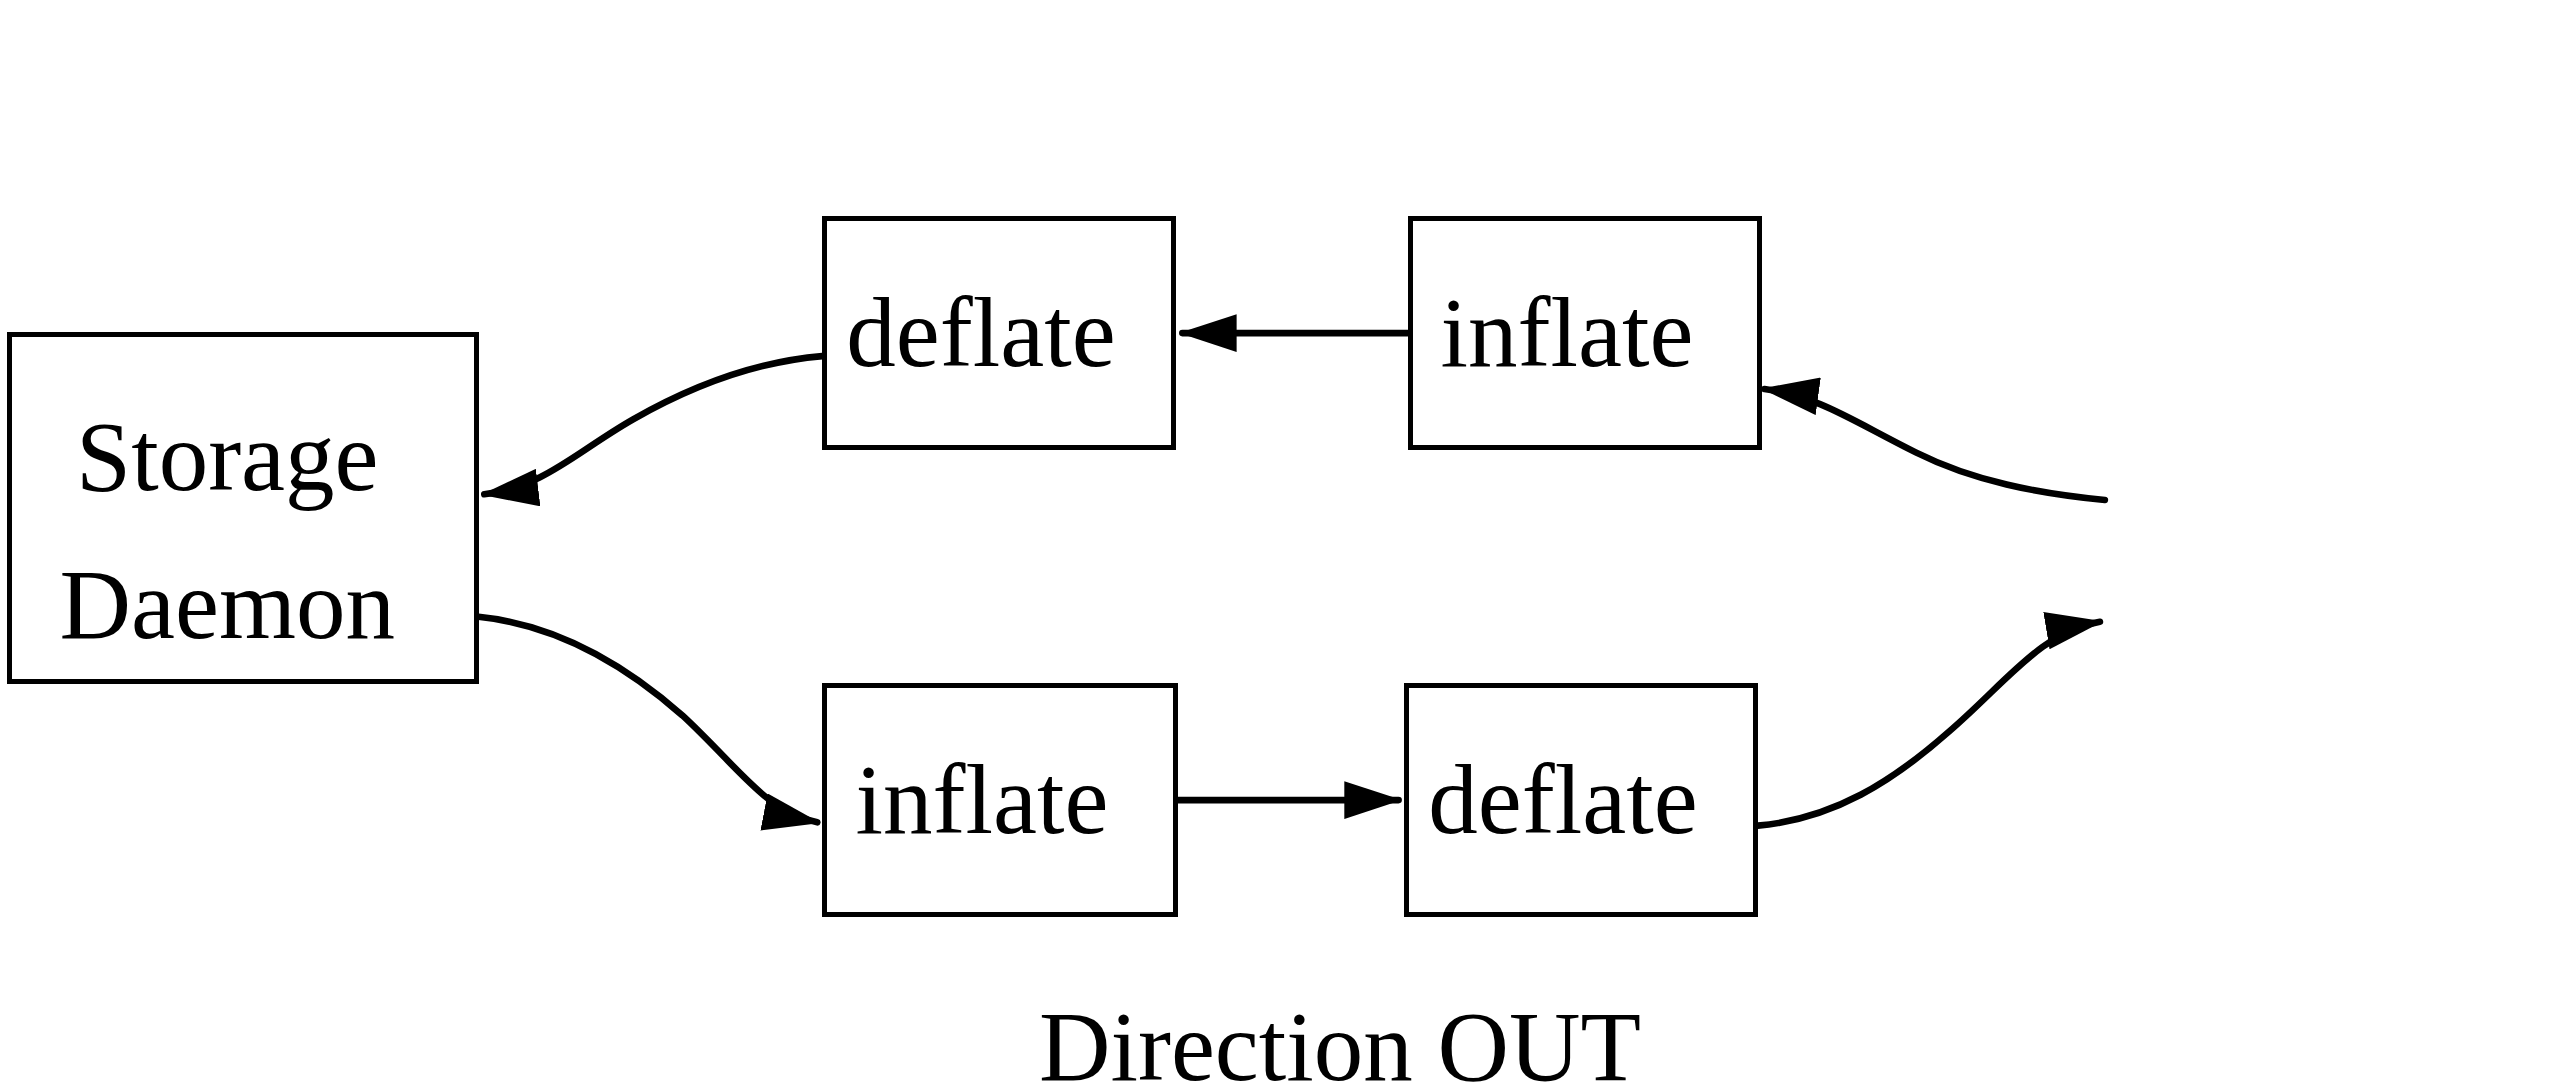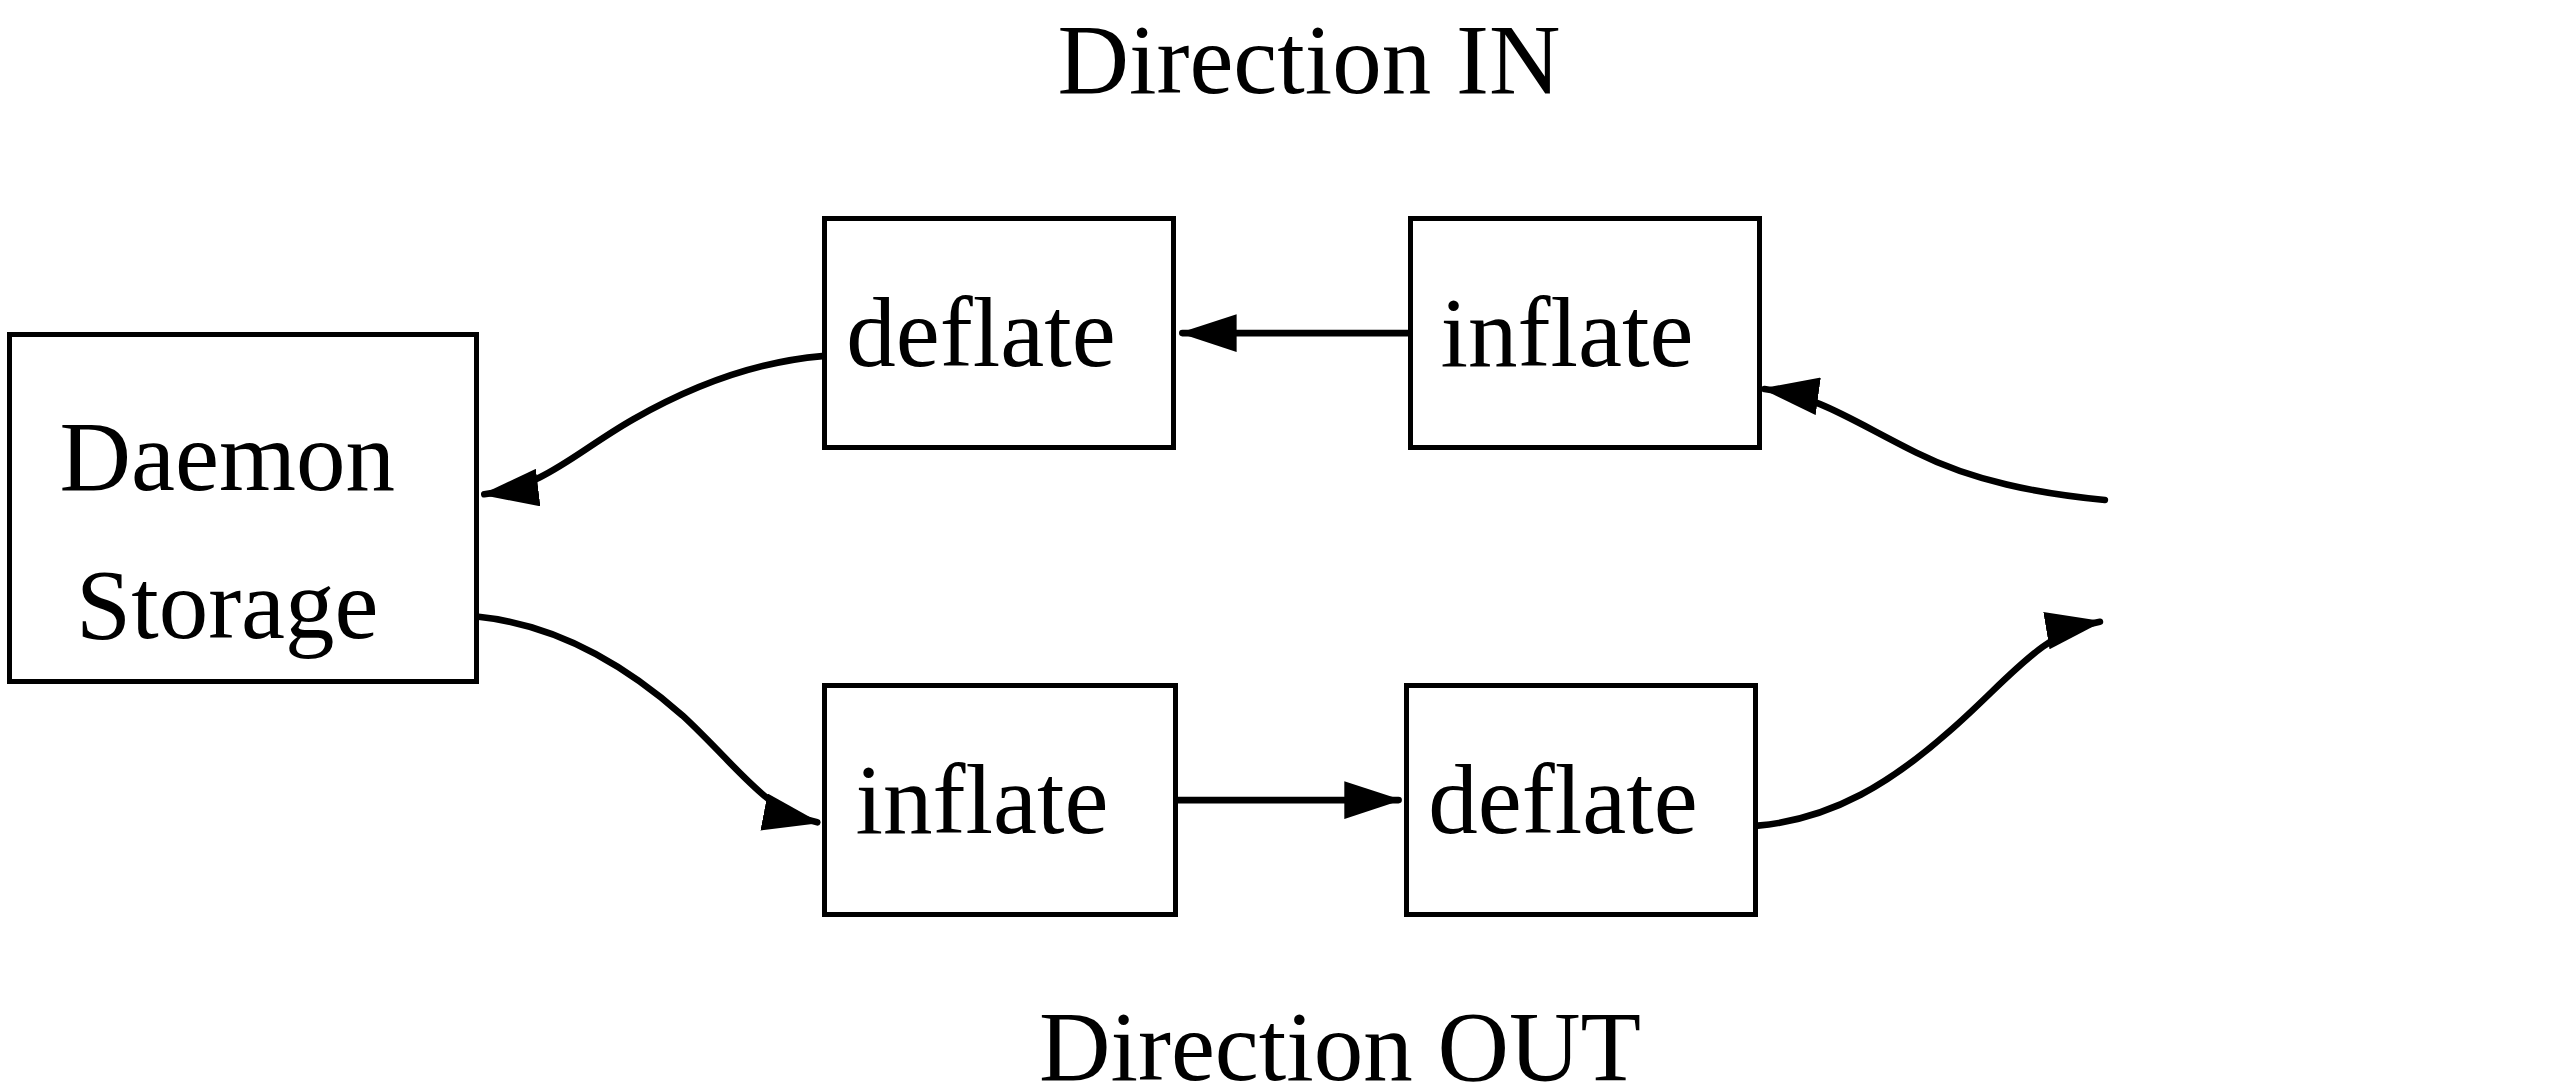--- a/index.html
+++ b/index.html
@@ -85,27 +85,26 @@
 
     <path class="edge" d="M 2560 608 C 2478 600 2400 585 2330 550 C 2250 510 2212 482 2146 473" marker-end="url(#arrowhead)"></path>
     <path class="edge" d="M 1712 405 L 1438 405" marker-end="url(#arrowhead)"></path>
     <path class="edge" d="M 1000 433 C 918 440 840 470 770 510 C 700 550 662 592 589 601" marker-end="url(#arrowhead)"></path>
 
     <path class="edge" d="M 582 750 C 680 760 762 810 830 870 C 900 935 932 988 994 1000" marker-end="url(#arrowhead)"></path>
     <path class="edge" d="M 1433 973 L 1701 973" marker-end="url(#arrowhead)"></path>
     <path class="edge" d="M 2138 1004 C 2230 996 2302 950 2370 890 C 2440 830 2482 768 2554 756" marker-end="url(#arrowhead)"></path>
   </svg>
 
-  <div class="title in">Direction IN</div>
   <div class="title out">Direction OUT</div>
 
   <div class="node storage" style="left:6.6px; top:332px; width:472px; height:352px;">
     <div class="two-line">
+      <span>Storage</span>
       <span>Daemon</span>
-      <span>Storage</span>
     </div>
   </div>
 
   <div class="node small" style="left:822px; top:216px; width:354px; height:234px;">
     <span>deflate</span>
   </div>
 
   <div class="node small" style="left:1408px; top:216px; width:354px; height:234px;">
     <span>inflate</span>
   </div>

